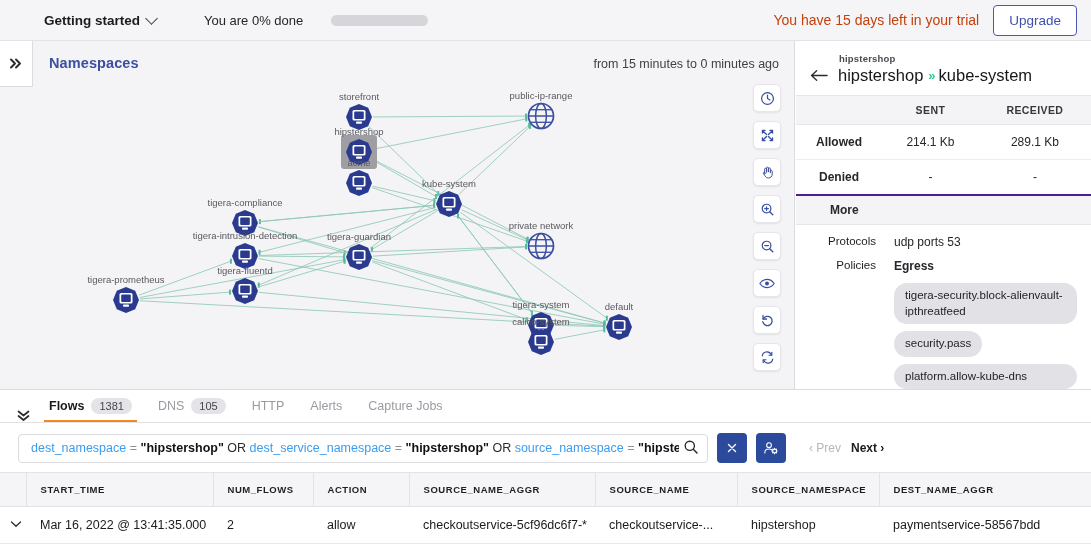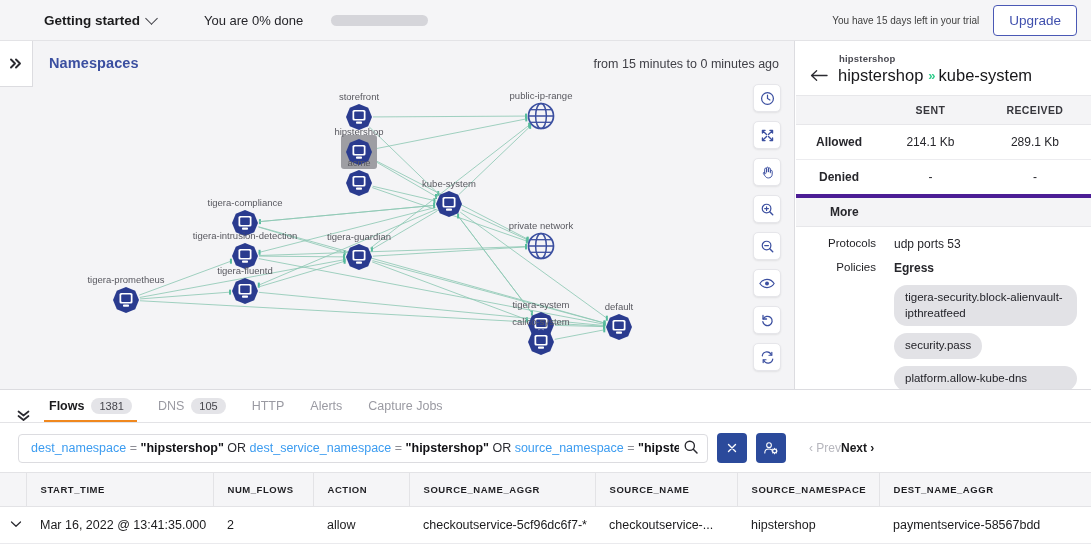--- a/index.html
+++ b/index.html
@@ -30,21 +30,21 @@
   }
   .chev-d{
     width:9px;height:9px;border-right:1.7px solid #3c3c42;border-bottom:1.7px solid #3c3c42;
     transform:rotate(45deg); margin-top:-4px;
   }
   .done-text{ margin-left:32px; font-size:13px; color:#25252a; font-weight:400;}
   .progress-track{
     margin-left:12px; width:97px; height:11px; border-radius:6px; background:#d5d5da;
   }
   .tb-right{ margin-left:auto; display:flex; align-items:center; gap:14px; }
-  .trial-text{ font-size:10px; color:#404040; }
+  .trial-text{ font-size:14px; color:#c2410c; }
   .upgrade-btn{
     border:1px solid #4a58b5; color:#3f4fad; background:#fff;
     border-radius:4px; padding:7px 15px; font-size:13.5px; cursor:pointer;
     font-family:inherit;
   }
 
   
   .content{ position:absolute; top:41px; left:0; right:0; bottom:0; }
 
   
@@ -100,21 +100,21 @@
   .dbl-arrow{ color:#2ecb8a; font-size:13px; font-weight:700; letter-spacing:-2px; }
 
   .d-table{ width:100%; border-collapse:collapse; font-size:12px;border-radius:6px; }
   .d-table th{
     background:#f4f4f6; font-size:10.5px; font-weight:700; color:#37373d;
     padding:8px 4px; letter-spacing:.4px; border-top:1px solid #e7e7ea; border-bottom:1px solid #e7e7ea;
   }
   .d-table td{ padding:10px 4px; border-bottom:1px solid #ececef; text-align:center; color:#27272c;}
   .d-table td.rowlabel{ font-weight:700; width:86px; text-align:center; }
   .more-row td{ background:#f4f4f6; font-weight:700; padding:7px 4px; text-align:left; padding-left:34px;
-                border-bottom:1px solid #e7e7ea; border-top:4px solid #4c1d95;}
+                border-bottom:1px solid #e7e7ea; border-top:2px solid #4c1d95;}
 
   .d-body{ padding:10px 14px 0 14px; }
   .kv{ display:flex; margin-bottom:10px; }
   .k{ width:66px; text-align:right; font-weight:400; font-size:11.5px; color:#1e1e22; padding-right:0; flex:none;}
   .v{ margin-left:18px; font-size:12px; color:#26262b;}
   .v.bold{ font-weight:700; }
   .pill-list{ margin-left:84px; }
   .pill{
     display:inline-block; background:#e2e2e6; border-radius:13px;
     padding:5px 11px; font-size:11.5px; color:#232329; margin-bottom:7px; line-height:1.35;
@@ -153,21 +153,21 @@
   .q .field{ color:#3c9cf0; }
   .q .op{ color:#8d8d95; }
   .q .val{ color:#121216; font-weight:700; }
   .q .kw{ color:#2b2b31; }
   .searchicon{ margin-left:auto; padding-left:4px; flex:none; cursor:pointer;}
   .sq-btn{
     width:30px;height:30px;border-radius:4px;background:#2b4a9b;color:#fff;
     display:flex;align-items:center;justify-content:center;cursor:pointer; flex:none;
   }
   .showing{ margin-left:28px; font-size:12.5px; color:#202025; white-space:nowrap;}
-  .pager{ margin-left:14px; font-size:12px; display:flex; align-items:center;}
+  .pager{ margin-left:14px; font-size:12px; display:flex; gap:10px; align-items:center;}
   .prev{ color:#b6b6bd; cursor:default;}
   .next{ color:#1b1b1d; font-weight:700; cursor:pointer;}
 
   
   .ftable{ width:100%; border-collapse:collapse; table-layout:fixed; }
   .ftable th{
     background:#f5f5f7; font-size:9.5px; font-weight:700; letter-spacing:.55px; color:#1e1e22;
     text-align:left; padding:11px 0 11px 14px; border-top:1px solid #e3e3e6; border-bottom:1px solid #e3e3e6;
     border-right:1px solid #e3e3e6; white-space:nowrap; overflow:hidden;
   }

